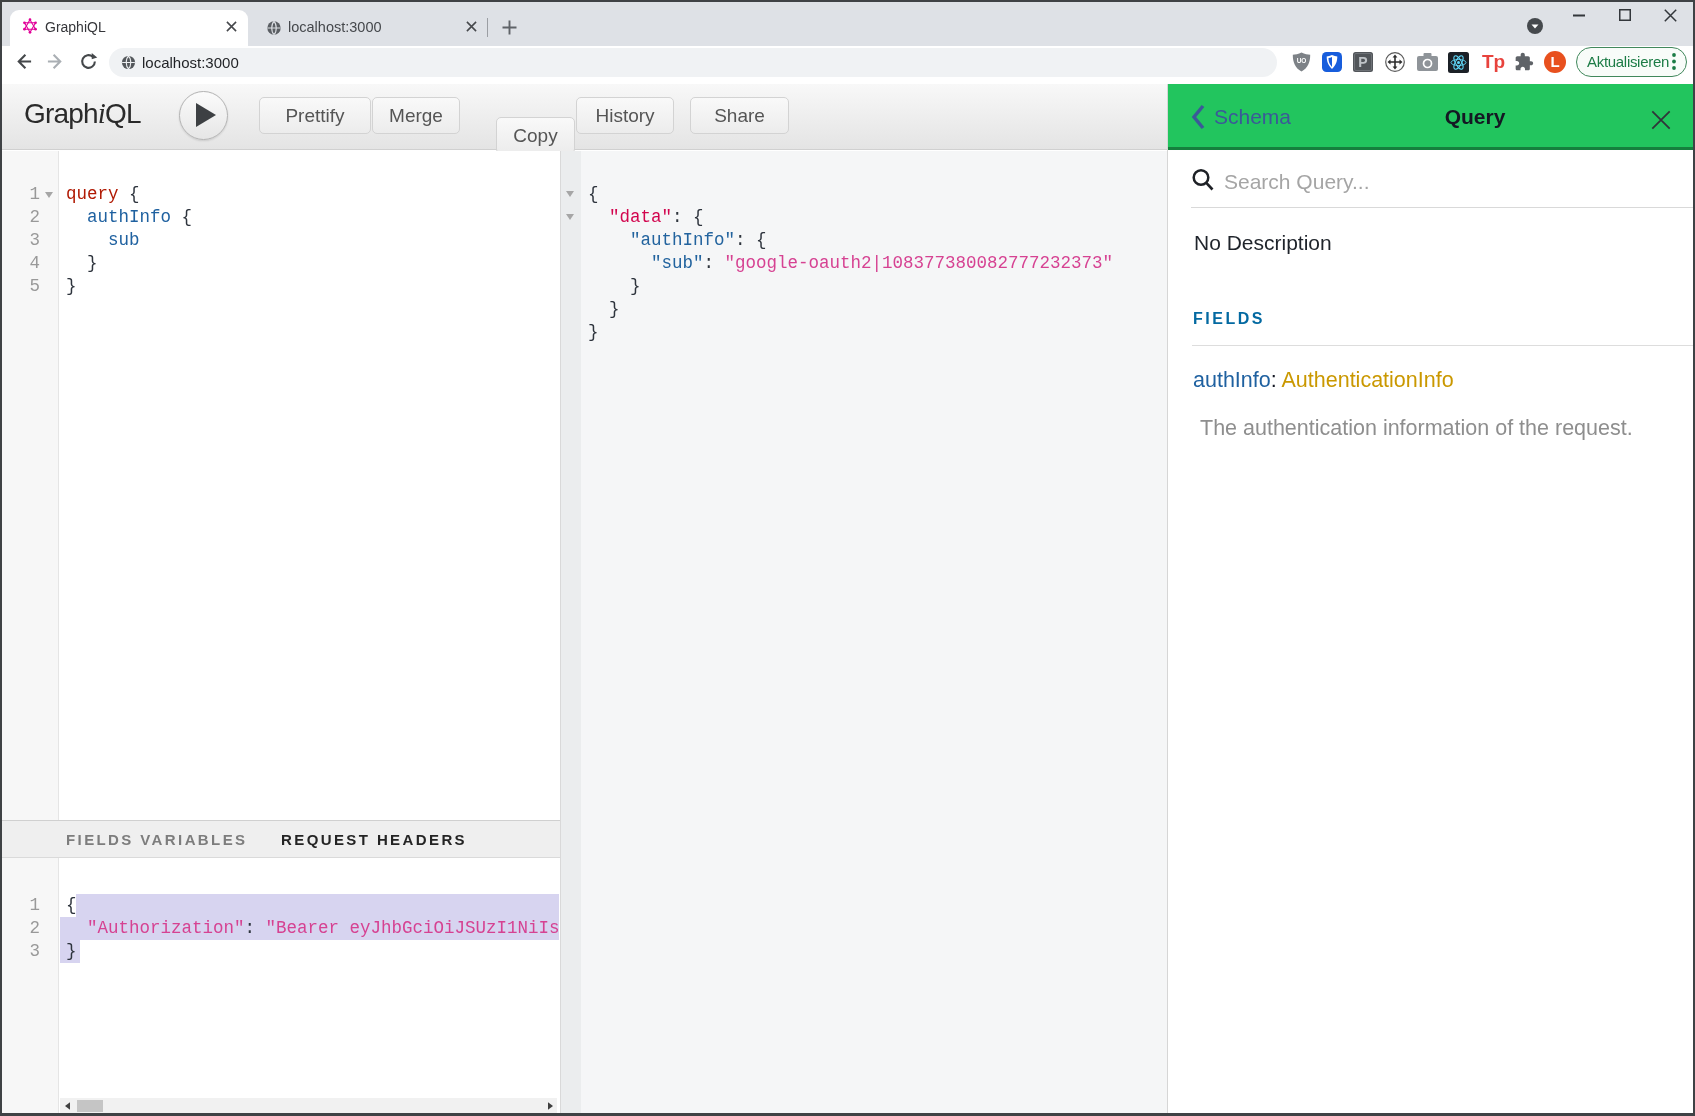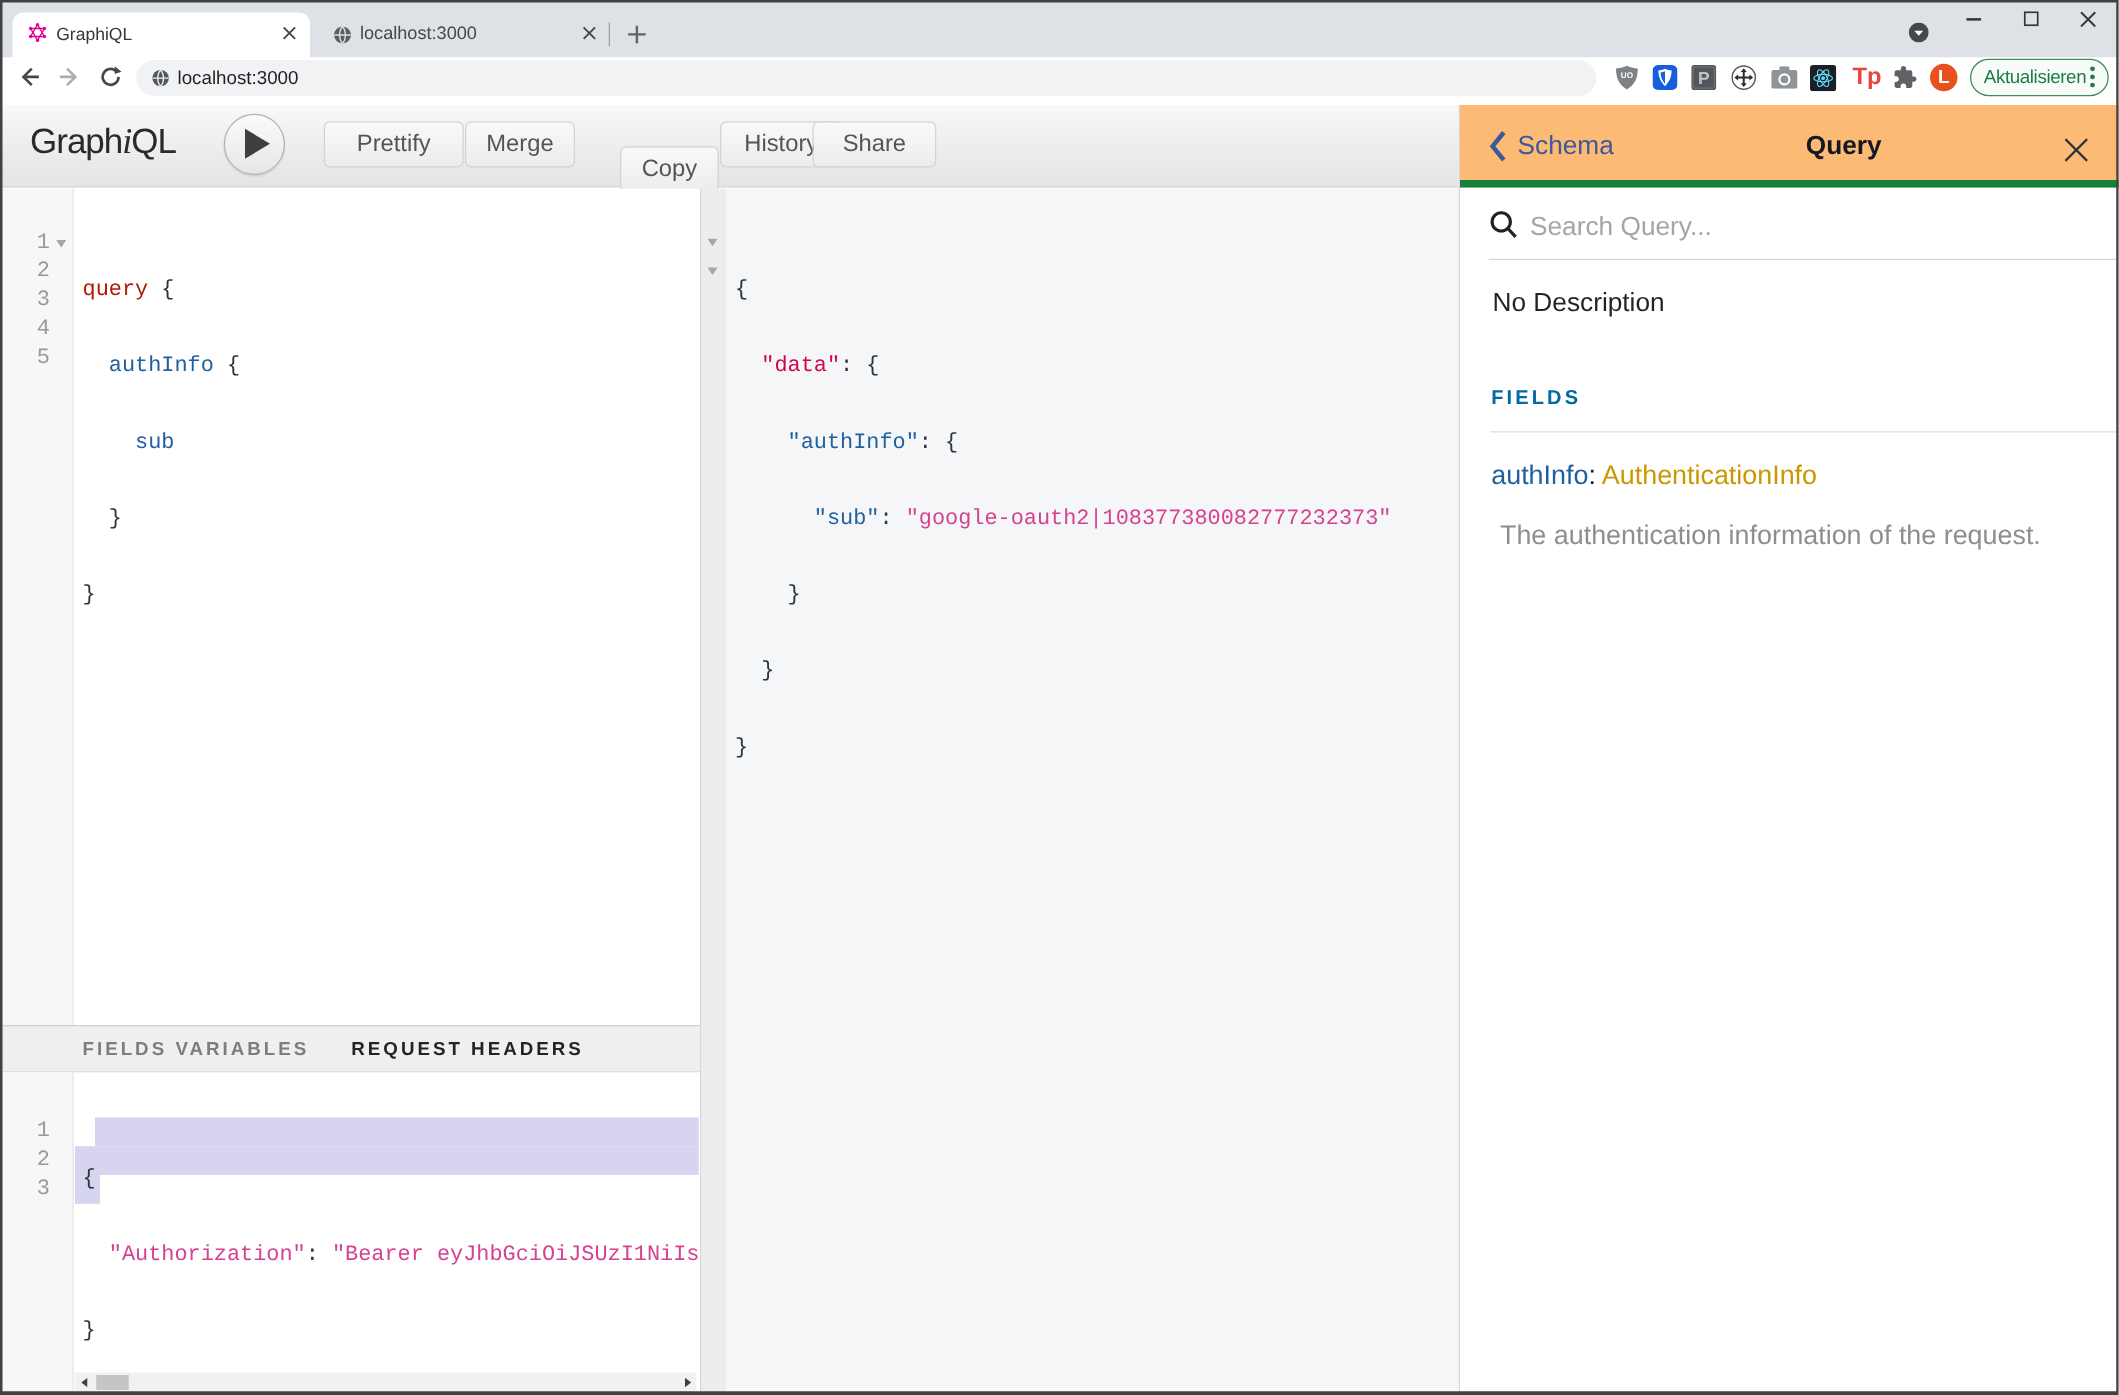--- a/index.html
+++ b/index.html
@@ -1,21 +1,21 @@
 <!DOCTYPE html>
 <html><head>
 <meta charset="utf-8">
 <style>
 * { margin:0; padding:0; box-sizing:border-box; }
 html,body { width:1695px; height:1116px; overflow:hidden; }
 body { font-family:"Liberation Sans", sans-serif; position:relative; background:#fff; }
 .abs { position:absolute; }
 .mono { font-family:"Liberation Mono", monospace; font-size:17.5px; line-height:23px; }
 .cl, .lnum { white-space:pre; }
-.cl { height:23px;margin-top:38px; }
+.cl { height:23px; }
 svg { display:block; }
 
 
 #frame { position:absolute; left:0; top:0; width:1695px; height:1116px; border:2px solid #3f4245; border-bottom-width:3px; z-index:99; pointer-events:none; }
 
 
 #tabstrip { position:absolute; left:0; top:0; width:1695px; height:46px; background:#dee1e6; }
 #tab1 { position:absolute; left:10px; top:10px; width:238px; height:36px; background:#fff; border-radius:9px 9px 0 0; }
 #tab1 .title { position:absolute; left:35px; top:9px; font-size:14px; color:#35363a; }
 #tab2title { position:absolute; left:288px; top:19px; font-size:14.5px; color:#45484c; }
@@ -54,21 +54,21 @@
 .blue { color:#22639e; }
 .def { color:#D2054E; }
 .str { color:#D64292; }
 .pun { color:#2e343d; }
 
 
 #vartitle .t1 { position:absolute; left:66px; top:10px; font-size:15px; font-weight:bold; letter-spacing:2.4px; color:#7d7d7d; }
 #vartitle .t2 { position:absolute; left:281px; top:10px; font-size:15px; font-weight:bold; letter-spacing:2.4px; color:#242424; }
 
 
-#docheader { position:absolute; left:0; top:0; width:527px; height:66px; border-bottom:6px solid #15803d; background:#fdba74; }
+#docheader { position:absolute; left:0; top:0; width:527px; height:66px; border-bottom:3px solid #15803d; background:#22c55e; }
 #docback { position:absolute; left:46px; top:21px; font-size:21px; color:#3B5998; }
 #doctitle { position:absolute; left:217px; top:21px; width:180px; text-align:center; font-size:21px; font-weight:bold; color:#141823; }
 #searchph { position:absolute; left:56px; top:86px; font-size:21px; color:#a5a5a5; }
 #searchline { position:absolute; left:23px; top:123px; width:504px; height:1px; background:#d9d9d9; }
 #nodesc { position:absolute; left:26px; top:147px; font-size:21px; color:#1f242b; }
 #fieldshdr { position:absolute; left:25px; top:226px; font-size:16px; font-weight:bold; letter-spacing:2.5px; color:#0369a1; }
 #fieldsline { position:absolute; left:24px; top:261px; width:503px; height:1px; background:#ddd; }
 #fielditem { position:absolute; left:25px; top:284px; font-size:21.5px; }
 #fielddesc { position:absolute; left:32px; top:332px; font-size:21.5px; color:#8e8e8e; }
 
@@ -210,21 +210,21 @@
 
 <div id="gtopbar">
   <div id="glogo">Graph<em>i</em>QL</div>
   <div id="playbtn">
       <div class="tri"></div>
     </div>
   <div class="gbtn" style="left:259px;width:112px;">Prettify</div>
   <div class="gbtn" style="left:372px;width:88px;">Merge</div>
   <div class="gbtn" style="left:496px;width:79px;margin-top:20px;">Copy</div>
   <div class="gbtn" style="left:576px;width:98px;">History</div>
-  <div class="gbtn" style="left:650px;width:99px;">Share</div>
+  <div class="gbtn" style="left:690px;width:99px;">Share</div>
 </div>
 
 <div id="querypane">
   <div class="gutter"></div>
   <div class="lnum mono" style="top:32px;">1</div>
   <div class="lnum mono" style="top:55px;">2</div>
   <div class="lnum mono" style="top:78px;">3</div>
   <div class="lnum mono" style="top:101px;">4</div>
   <div class="lnum mono" style="top:124px;">5</div>
   <div class="foldarr" style="left:45px;top:41px;"></div>

